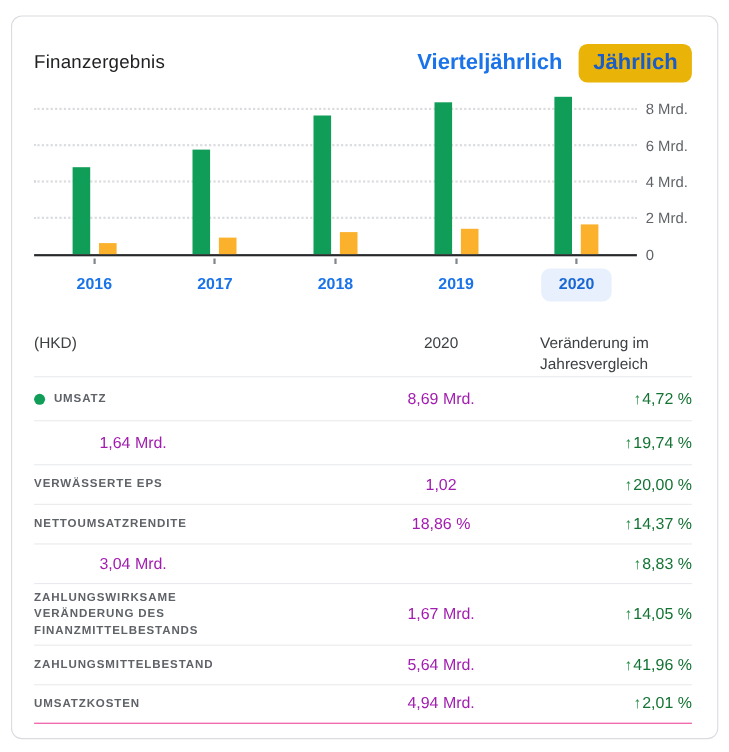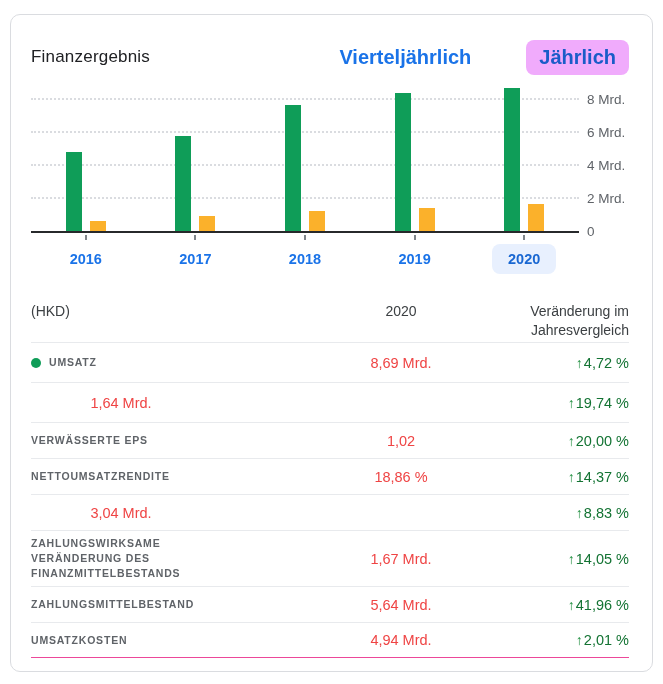--- a/index.html
+++ b/index.html
@@ -10,21 +10,21 @@
     background:#fff; border:1px solid #dadce0; border-radius:10px;
     padding:0 23px 0 20px; overflow:hidden;
   }
 
   
   .card-header { display:flex; justify-content:space-between; align-items:center; margin-top:26px; height:32px; }
   .title { font-size:17px; font-weight:400; color:#202124; letter-spacing:.2px; }
   .toggle { display:flex; align-items:center; gap:2px; }
   .toggle-btn { border:none; background:transparent; color:#1a73e8; font-size:20px; font-weight:700;
     padding:6px 13px; border-radius:8px; cursor:pointer; font-family:inherit; }
-  .toggle-btn.active { background:#f0abfc; color:#1a5cc8;margin-left:40px; }
+  .toggle-btn.active { background:#eab308; color:#1a5cc8; }
 
   
   .chart { position:relative; margin-top:13px; height:198px; }
   .plot { position:absolute; left:0; top:0; width:548px; height:147px; border-bottom:2px solid #27292b; }
   .gridline { position:absolute; left:0; width:100%; height:0; border-top:2px dotted #dadce0; }
   .bar { position:absolute; bottom:0; width:16px; }
   .ylabel { position:absolute; left:556px; width:60px; font-size:13.5px; color:#5f6368; }
   .xtick { position:absolute; width:2px; height:5px; background:#80868b; top:149px; }
   .xlabel { position:absolute; top:158px; width:64px; height:30px; line-height:30px; text-align:center;
     color:#1a73e8; font-size:14.5px; font-weight:700; border-radius:8px; cursor:pointer; }
@@ -32,25 +32,25 @@
 
   
   .fin-table { margin-top:10px; }
   .trow { display:flex; align-items:center; border-top:1px solid #e8eaed; }
   .trow.thead { border-top:none; align-items:flex-start; padding-top:8px; min-height:48px; }
   .trow:last-child { border-bottom:1px solid #ec4899; }
   .c-label { flex:0 0 280px; display:flex; align-items:center; gap:8px; padding-right:30px; }
   .c-value { flex:0 0 180px; text-align:center; }
   .c-change { flex:1; text-align:right; }
   .h-txt { font-size:14px; color:#3c4043; line-height:19px; }
-  .h-change { max-width:152px; margin-left:auto; text-align:right; }
+  .h-change { max-width:152px; margin-left:auto; text-align:left; }
   .metric-label { font-size:10.5px; font-weight:700; letter-spacing:.8px; color:#5f6368;
     line-height:15px; max-width:178px; }
   .dot { width:10px; height:10px; border-radius:50%; flex:0 0 10px; }
-  .val-txt { font-size:14.5px; color:#ef4444; }
+  .val-txt { font-size:14.5px; color:#a21caf; }
   .chg-txt { font-size:14.5px; color:#137333; }
   .chg-arrow { font-size:14px; color:#1e8e3e; margin-right:1px; }
   .r40 { min-height:40px; } .r36 { min-height:36px; } .r56 { min-height:56px; }
 </style>
 </head>
 <body>
 
 <div class="card">
 
   <div class="card-header">

